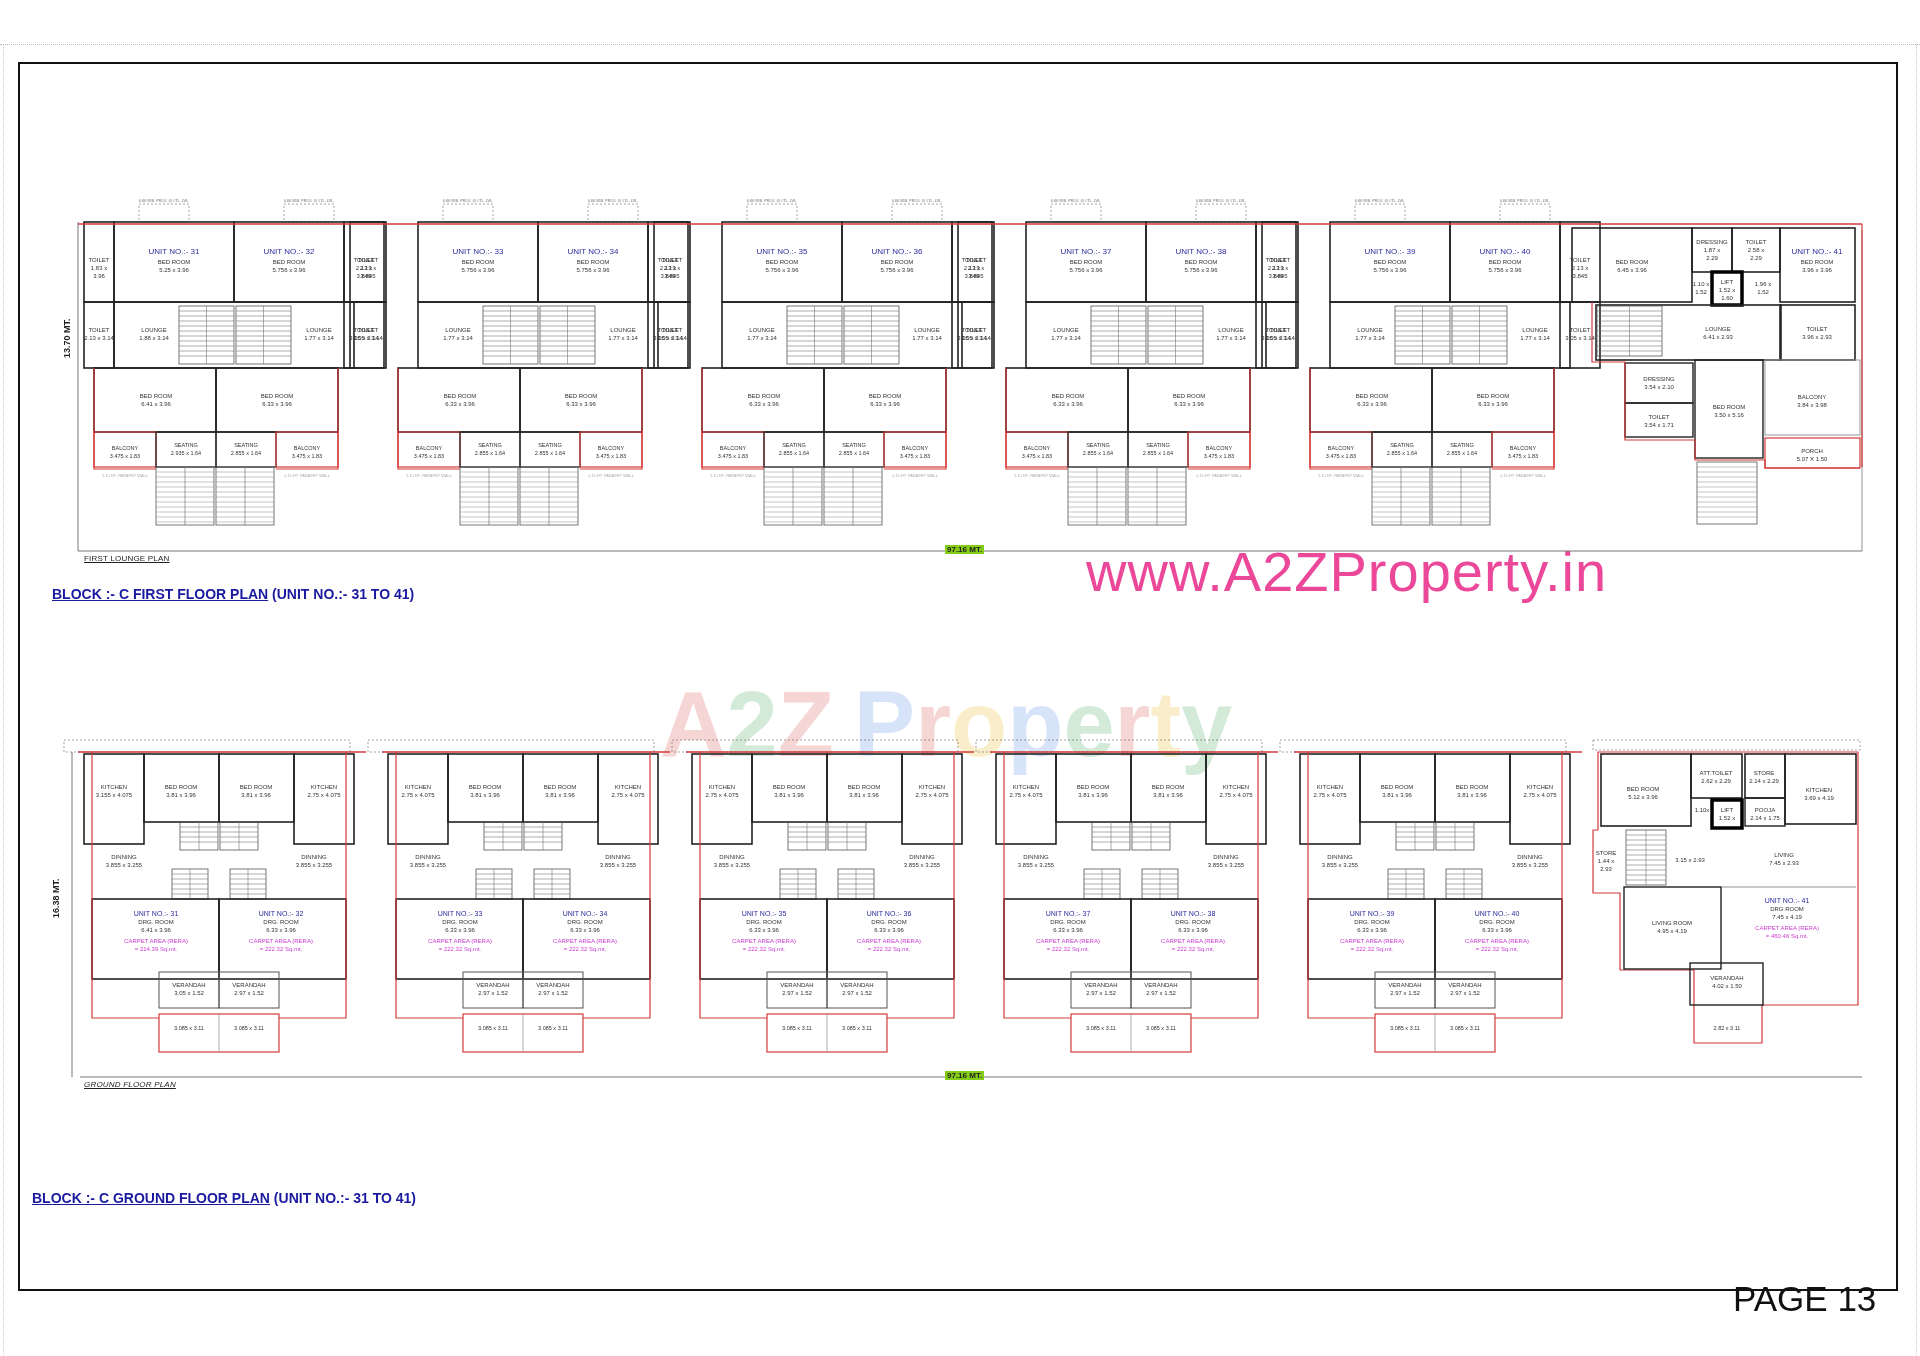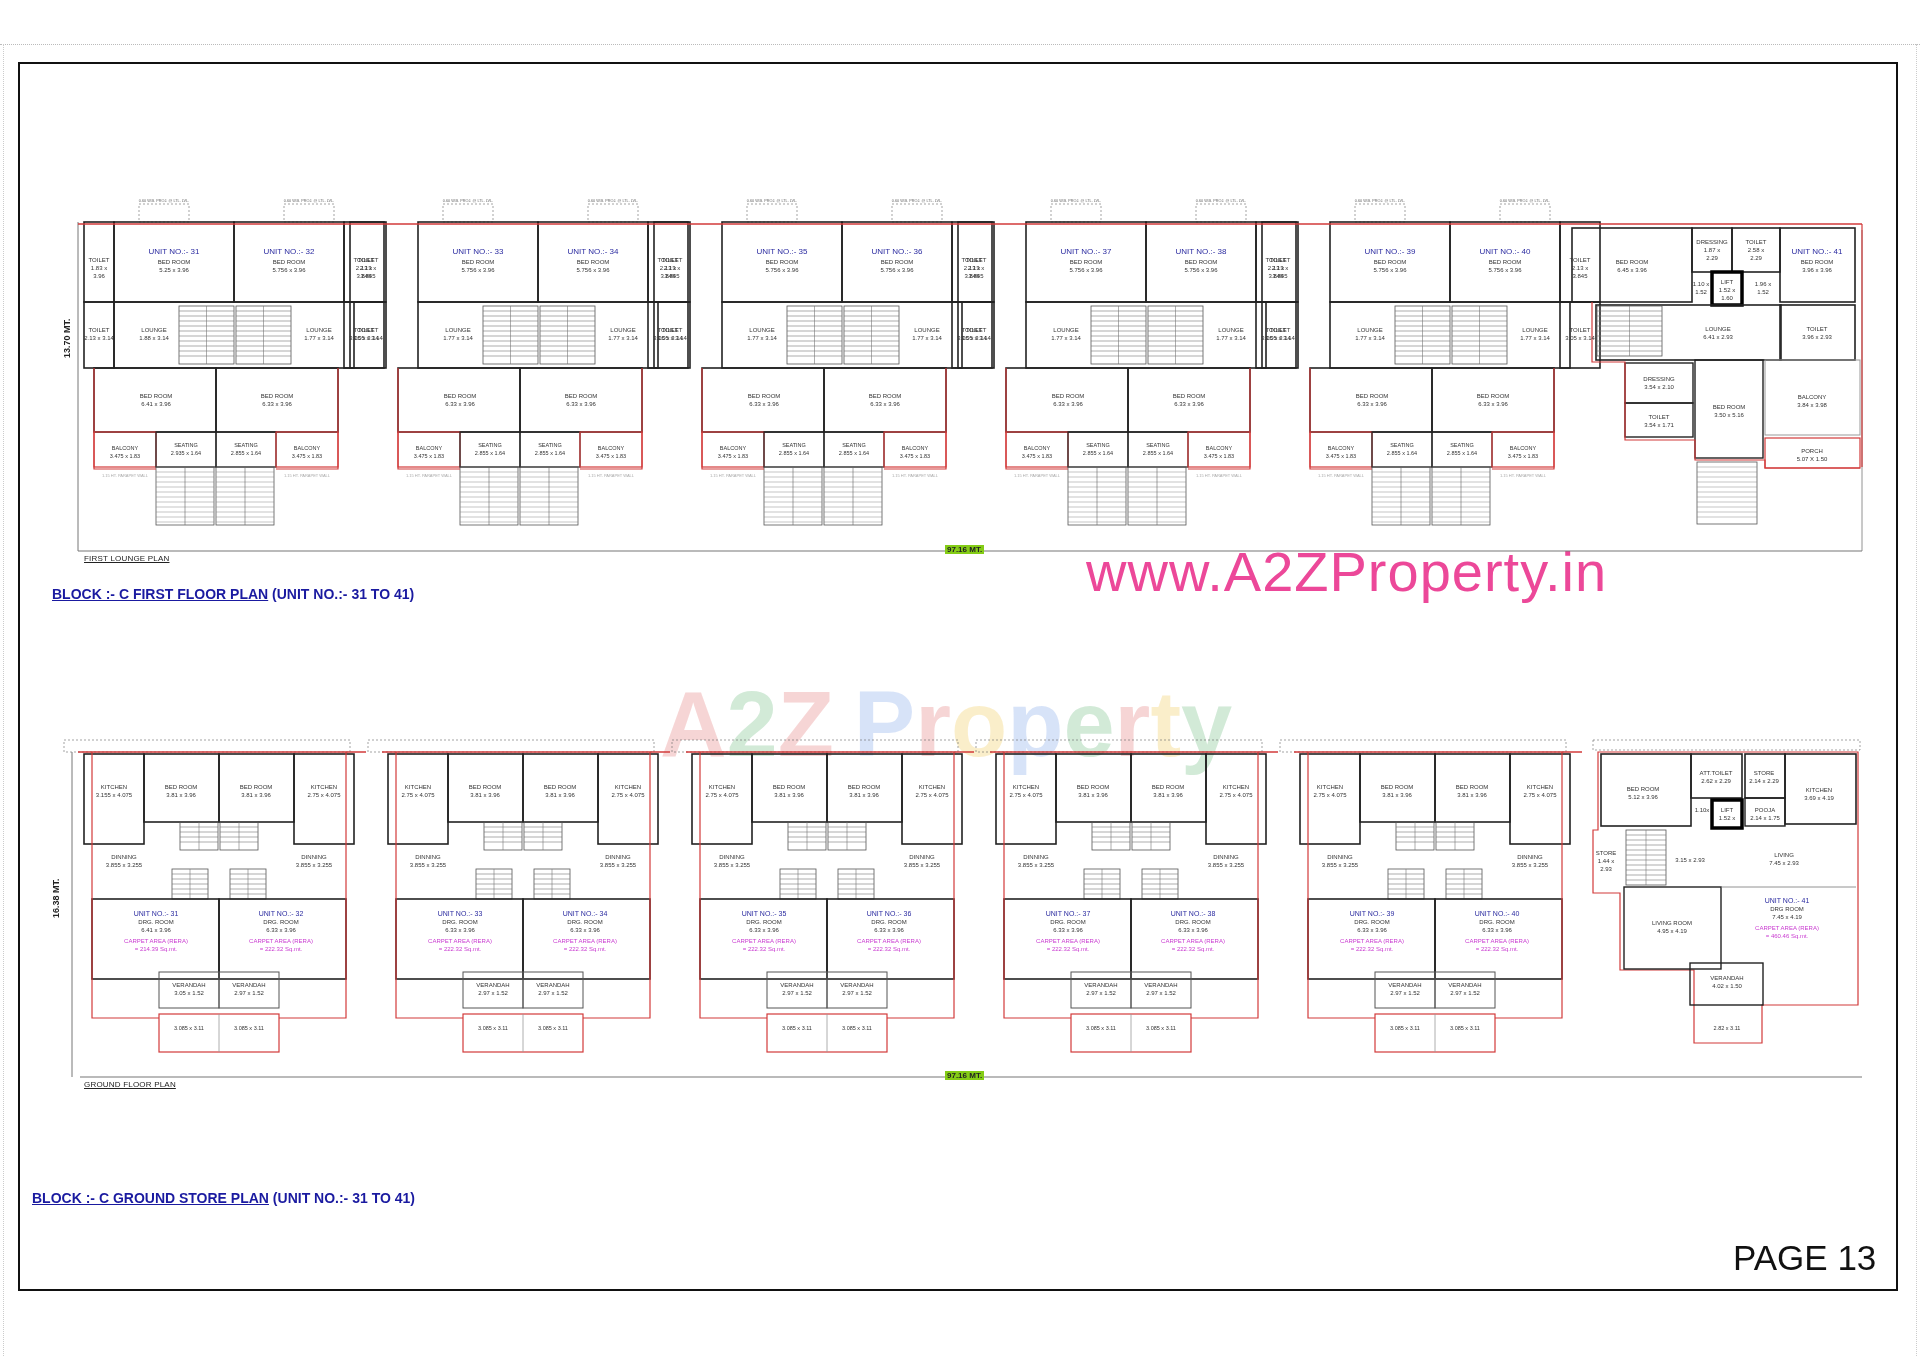--- a/index.html
+++ b/index.html
@@ -5,21 +5,21 @@
   html,body{margin:0;padding:0;background:#fff;}
   body{width:1920px;height:1356px;position:relative;overflow:hidden;font-family:"Liberation Sans",sans-serif;}
   .dotted-top{position:absolute;left:0;top:44px;width:1920px;border-top:1px dotted #bbb;}
   .dotted-left{position:absolute;left:3px;top:44px;height:1312px;border-left:1px dotted #ccc;}
   .dotted-right{position:absolute;right:3px;top:44px;height:1312px;border-left:1px dotted #ccc;}
   .page-border{position:absolute;left:18px;top:62px;width:1880px;height:1229px;border:2px solid #111;box-sizing:border-box;}
   svg#plan{position:absolute;left:0;top:0;}
   .block-title{position:absolute;font-weight:bold;font-size:14px;color:#1a1aa0;white-space:pre;}
   .block-title .u{text-decoration:underline;}
   .floor-label{position:absolute;font-size:8px;color:#222;text-decoration:underline;letter-spacing:.2px;}
-  .page-num{position:absolute;left:1733px;top:1238px;font-size:35px;color:#111;text-align:center;}
+  .page-num{position:absolute;left:1733px;top:1279px;font-size:35px;color:#111;text-align:center;}
   .wm-url{position:absolute;left:1086px;top:539px;font-size:56px;color:#ec4899;letter-spacing:1px;}
   .wm-logo{position:absolute;left:660px;top:672px;font-size:92px;font-weight:bold;opacity:.35;white-space:pre;}
   .wm-logo span{display:inline-block;}
   .dim-v{position:absolute;font-size:9px;font-weight:bold;color:#222;transform:rotate(-90deg);transform-origin:left top;}
   .dim-h{position:absolute;font-size:8px;font-weight:bold;color:#222;background:#84cc16;padding:0 2px;}
 </style>
 </head>
 <body>
 
 <div class="dotted-top"></div>
@@ -1132,16 +1132,16 @@
   </svg>
 
 <div class="dim-v" style="left:62px;top:358px;">13.70 MT.</div>
 <div class="dim-v" style="left:51px;top:918px;">16.38 MT.</div>
 <div class="dim-h" style="left:945px;top:545px;">97.16 MT.</div>
 <div class="dim-h" style="left:945px;top:1071px;">97.16 MT.</div>
 
 <div class="floor-label" style="left:84px;top:554px;">FIRST LOUNGE PLAN</div>
 <div class="block-title" style="left:32px;top:586px;padding-left:20px;"><span class="u">BLOCK :- C FIRST FLOOR PLAN</span><span> (UNIT NO.:- 31 TO 41)</span></div>
 
-<div class="floor-label" style="left:84px;top:1080px;">GROUND FLOOR PLAN</div>
-<div class="block-title" style="left:32px;top:1190px;"><span class="u">BLOCK :- C GROUND STORE PLAN</span><span> (UNIT NO.:- 31 TO 41)</span></div>
+<div class="floor-label" style="left:84px;top:1080px;font-style:italic;">GROUND FLOOR PLAN</div>
+<div class="block-title" style="left:32px;top:1190px;"><span class="u">BLOCK :- C GROUND FLOOR PLAN</span><span> (UNIT NO.:- 31 TO 41)</span></div>
 
 <div class="page-num">PAGE 13</div>
 
 </body></html>

